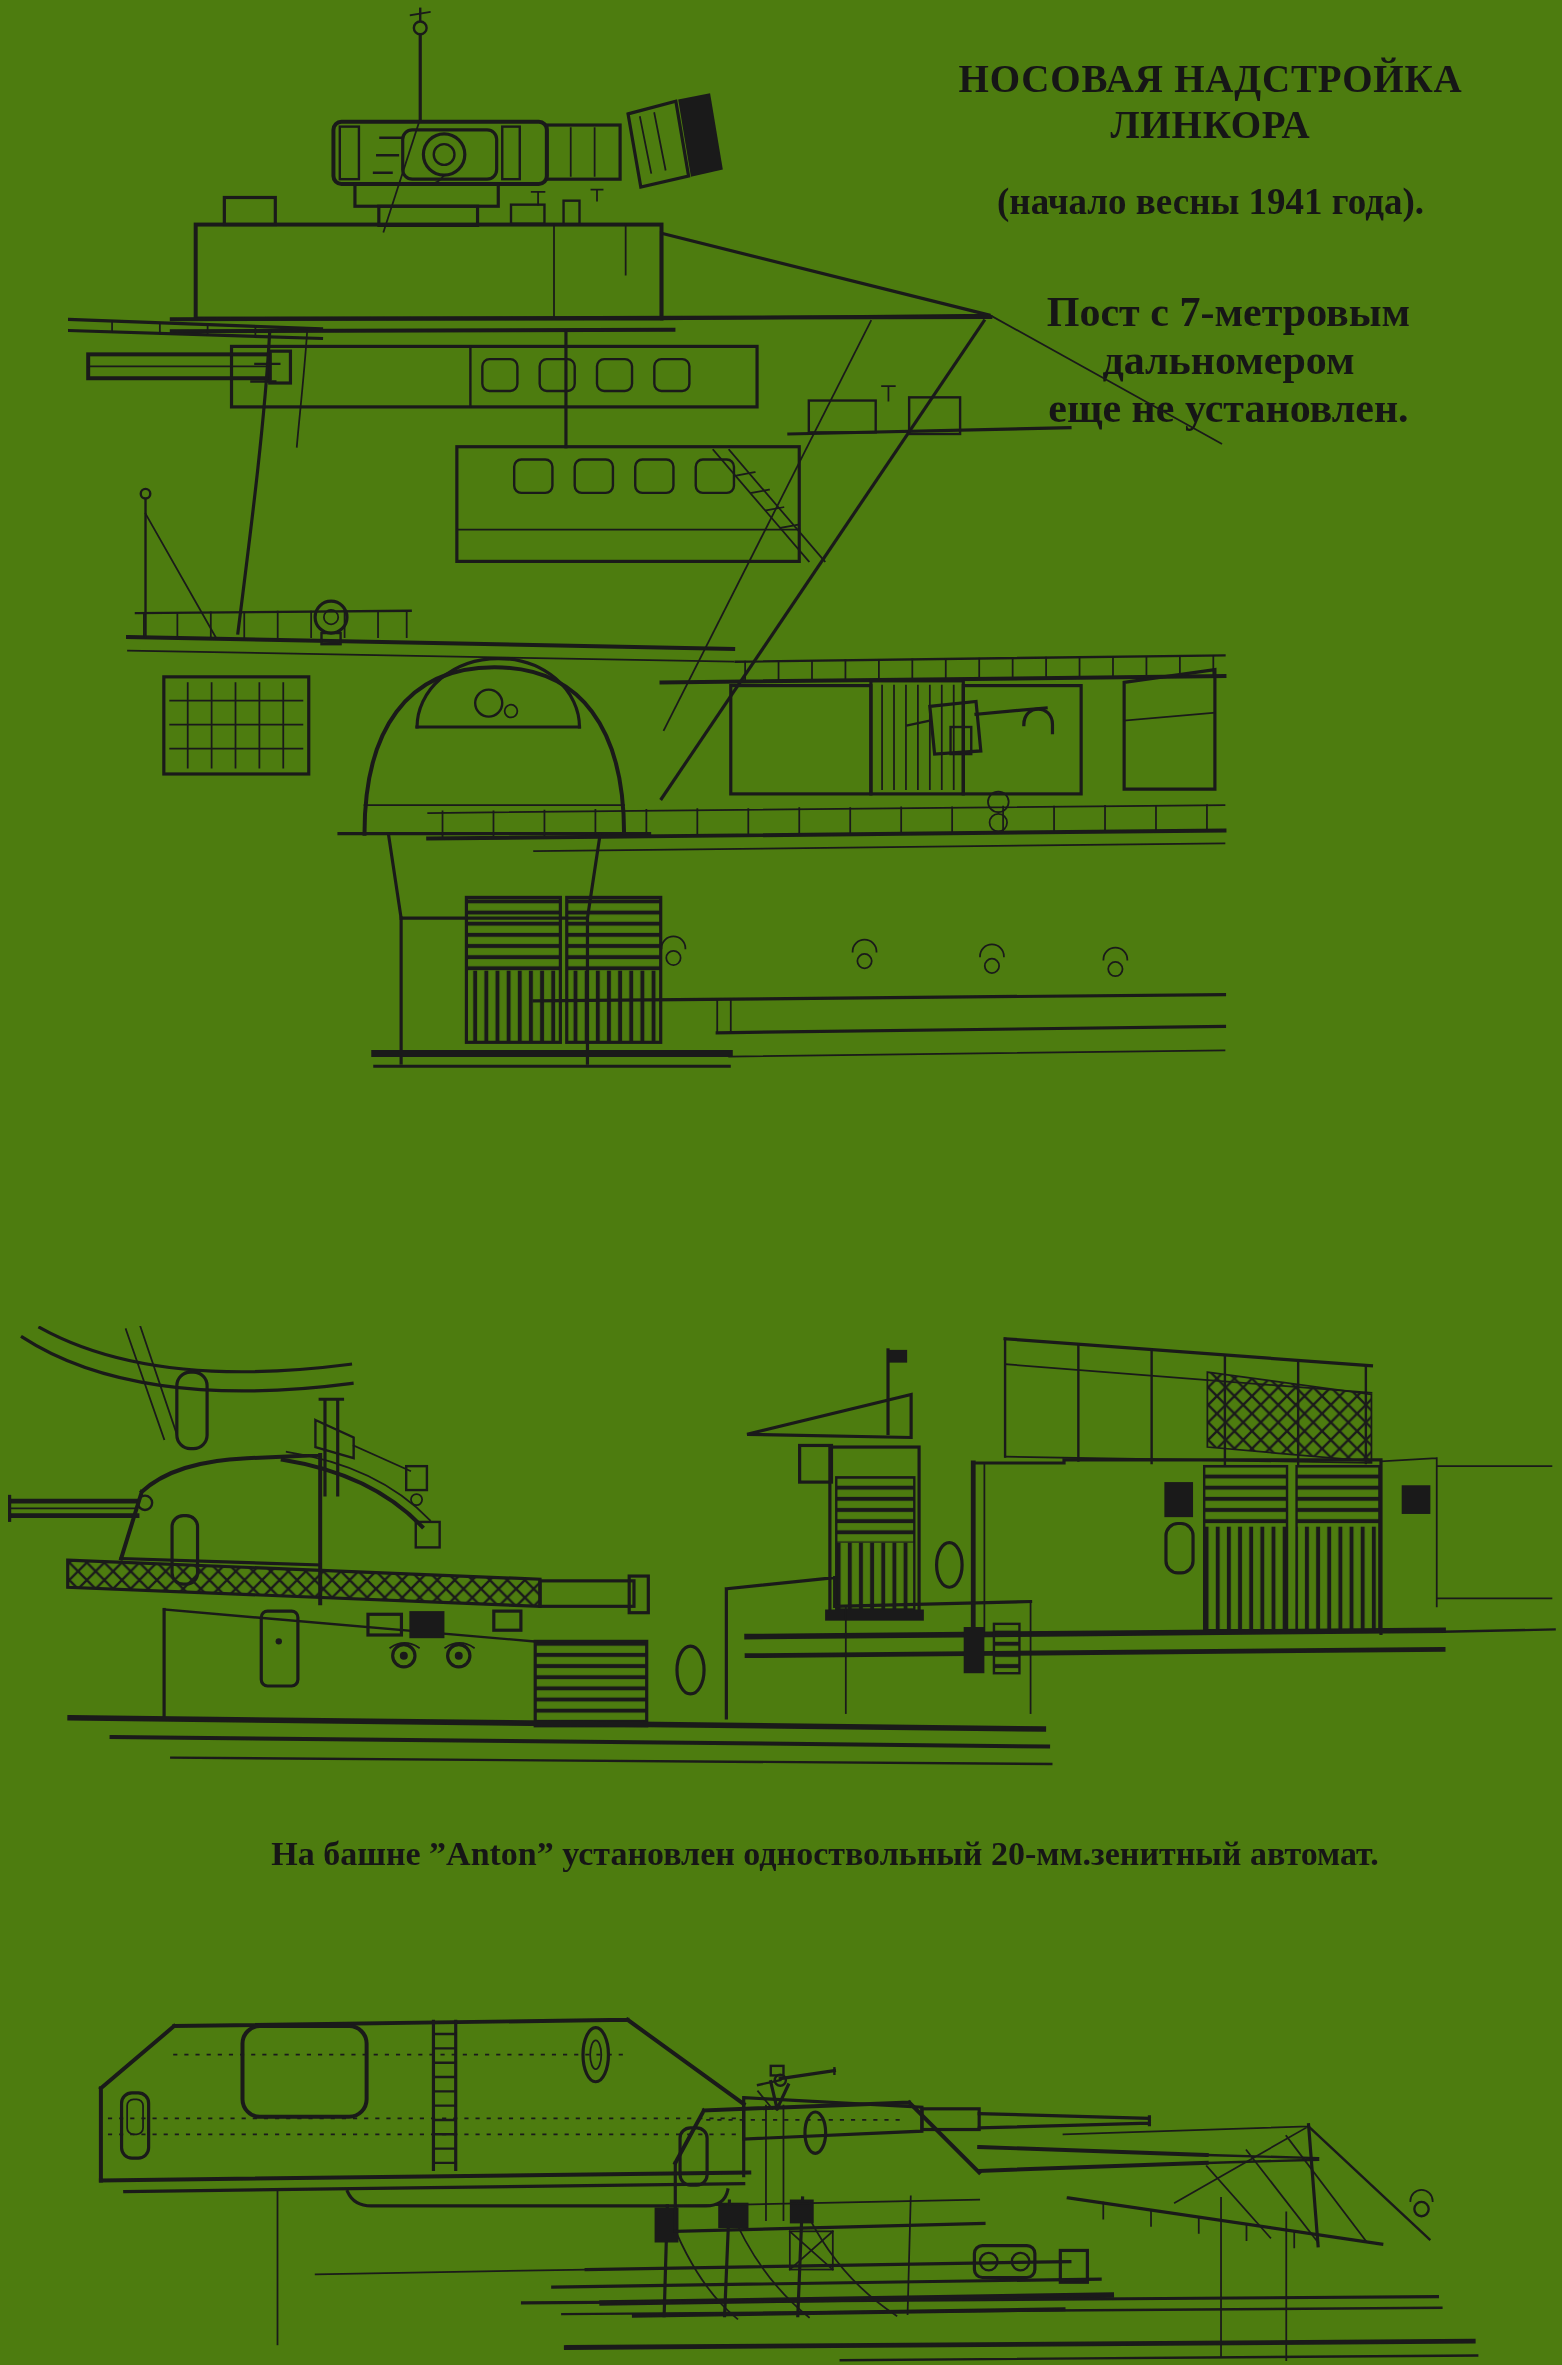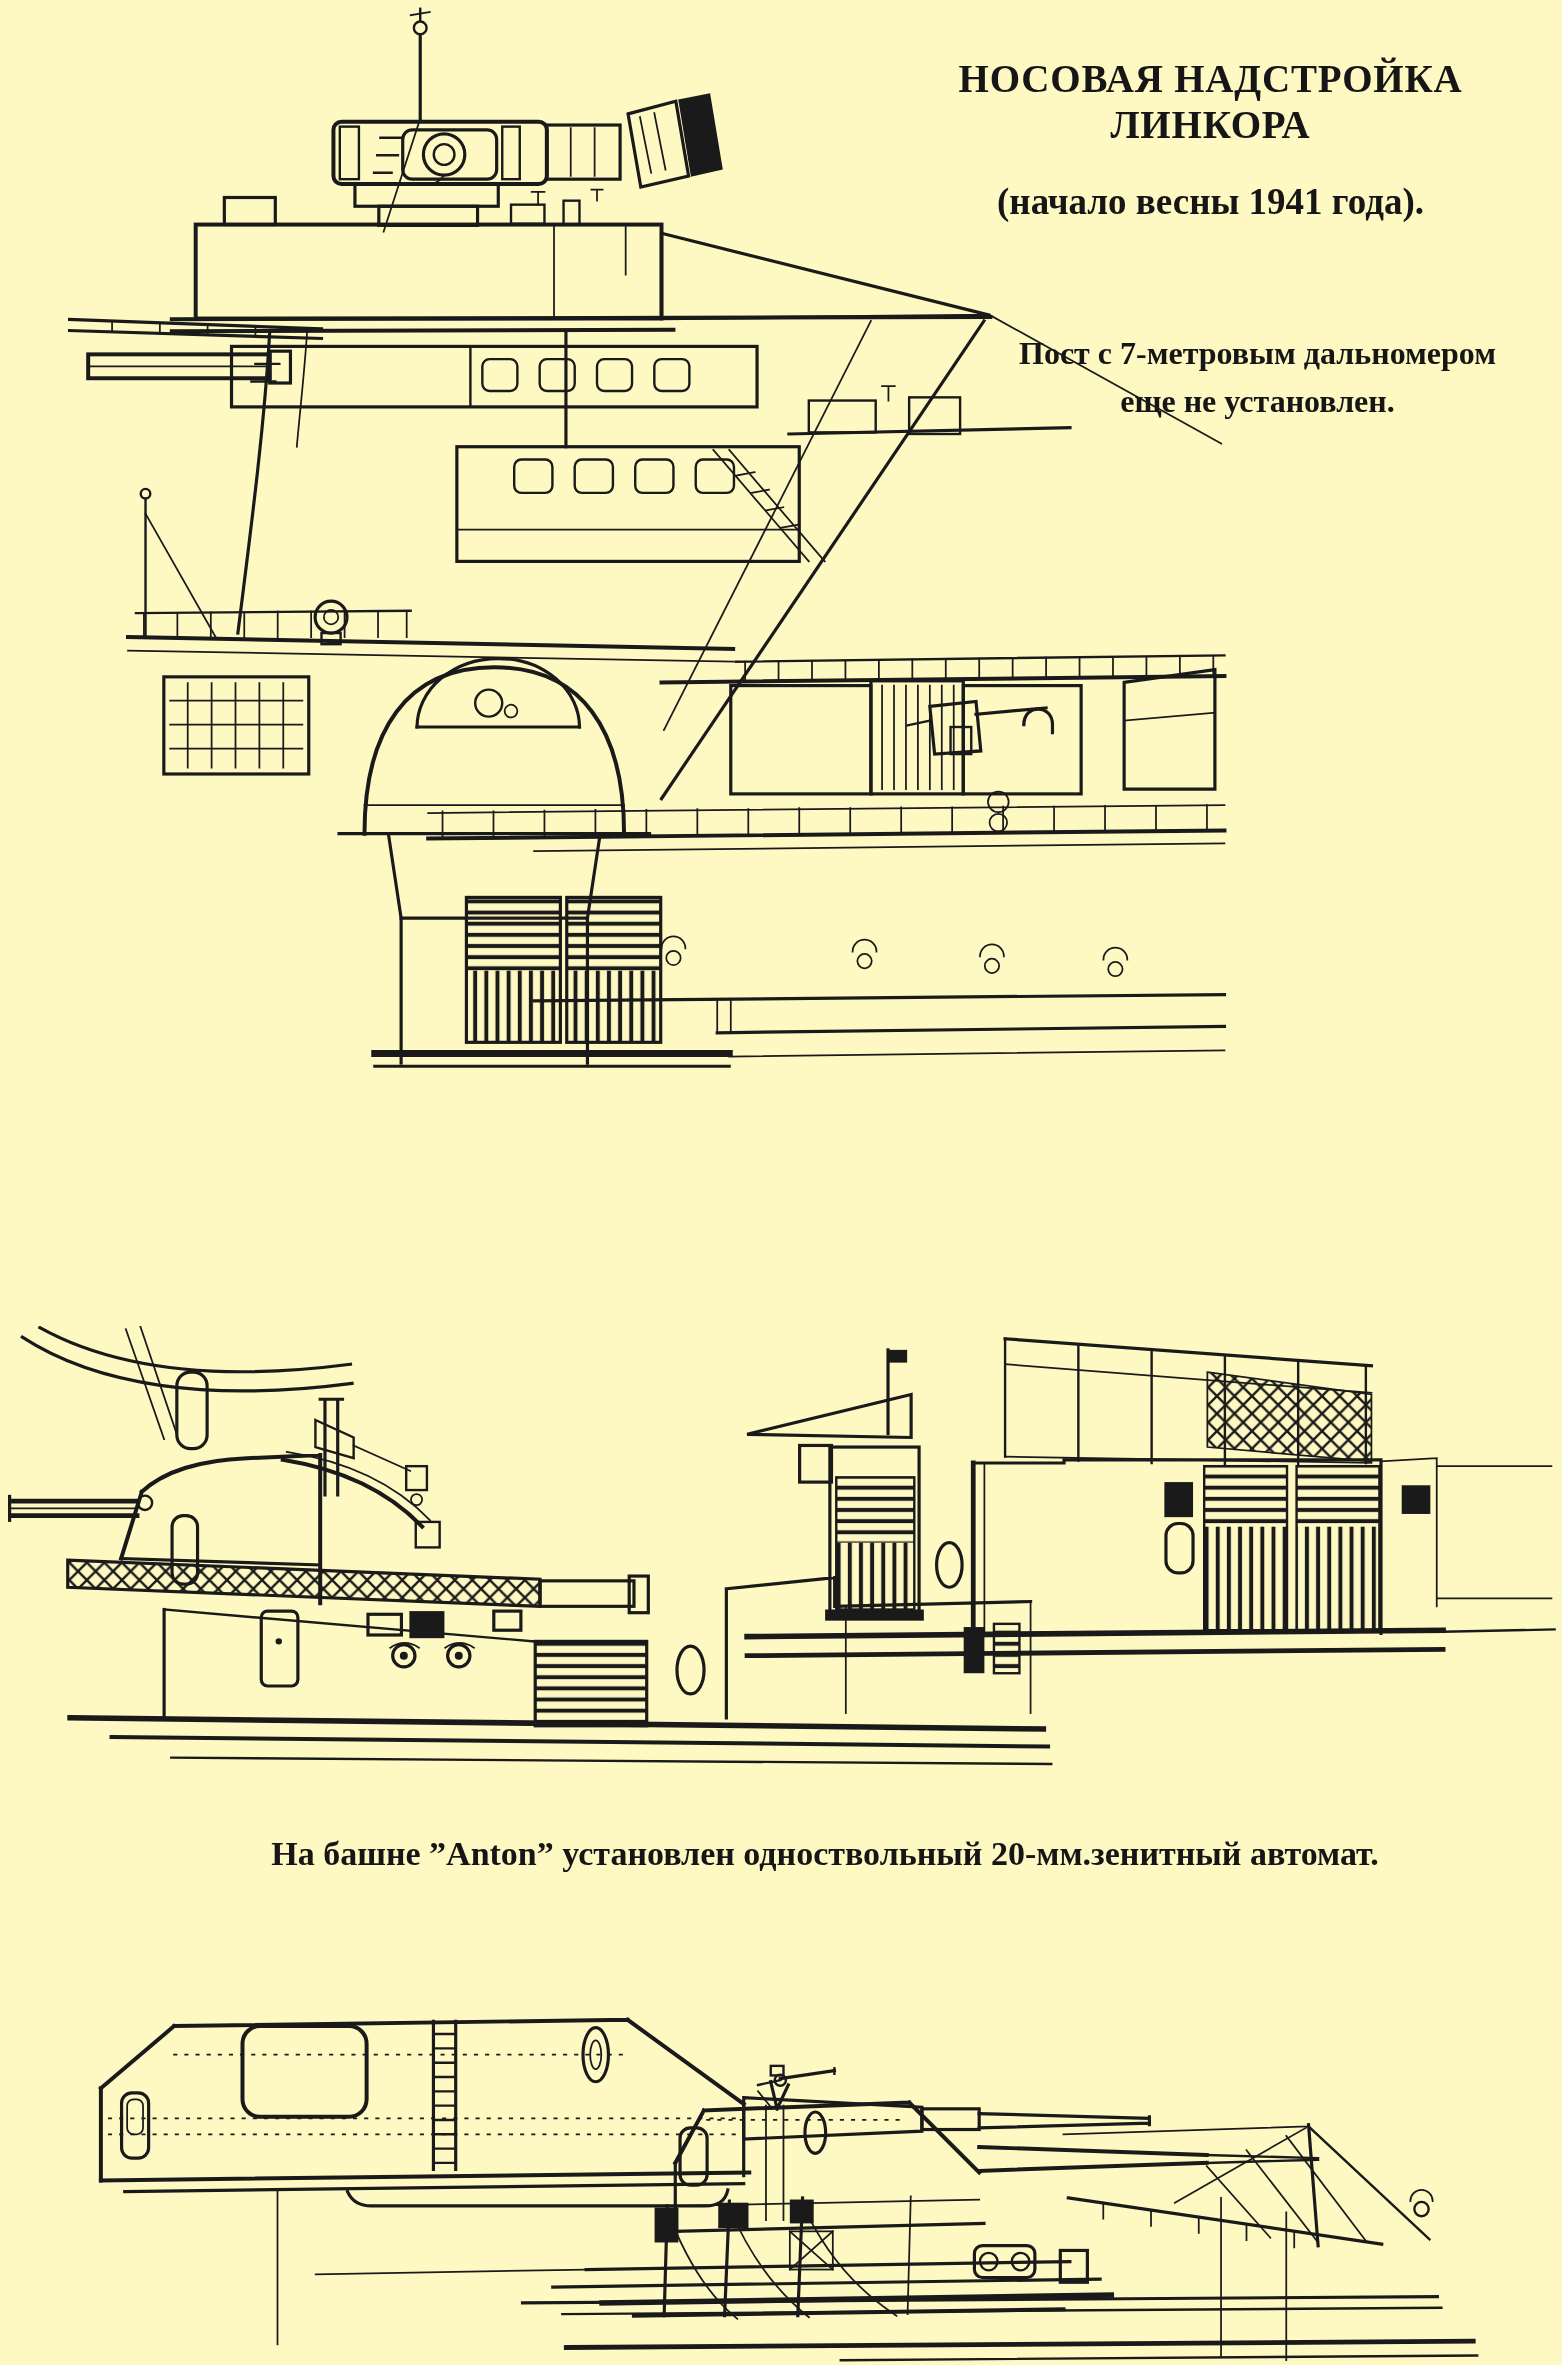--- a/index.html
+++ b/index.html
@@ -1,22 +1,22 @@
 <!DOCTYPE html>
 <html style="font-size:12.7px"><head>
 <meta charset="utf-8">
 <style>
   html,body{margin:0;padding:0;background:#e8e8e4;}
-  .page{position:relative;width:1563px;height:2366px;background:#fef9c3;overflow:hidden;
+  .page{position:relative;width:1563px;height:2366px;background:#4d7c0f;overflow:hidden;
         font-family:"Liberation Serif","DejaVu Serif",serif;color:#161616;}
   .tblock{position:absolute;text-align:center;font-weight:700;line-height:1.18;}
   #title-block{left:860px;top:56px;width:701px;}
   #title-line1{font-size:39px;letter-spacing:0.8px;}
   #title-line2{font-size:37px;margin-top:32px;}
-  #note-block{left:971px;top:288px;width:573px;font-size:32px;line-height:48px;margin-top:41px;}
+  #note-block{left:942px;top:288px;width:573px;font-size:42px;line-height:48px;}
   #caption-vents{left:112px;top:1164px;width:1426px;font-size:34px;line-height:44px;}
   #caption-anton{left:112px;top:1834px;width:1426px;font-size:34px;line-height:39px;text-align:center;}
   .fig{position:absolute;}
   svg .ln{fill:none;stroke:#1a1a1a;stroke-width:4;stroke-linecap:square;}
   svg .w3{stroke-width:3;} svg .w5{stroke-width:5;} svg .w6{stroke-width:6;}
   svg .w7{stroke-width:7;} svg .w9{stroke-width:9;}
   svg .thin{fill:none;stroke:#1a1a1a;stroke-width:2.2;stroke-linecap:square;}
   svg .fillb{fill:#1a1a1a;stroke:none;}
   svg .dash{stroke-dasharray:3 11;}
 </style>

